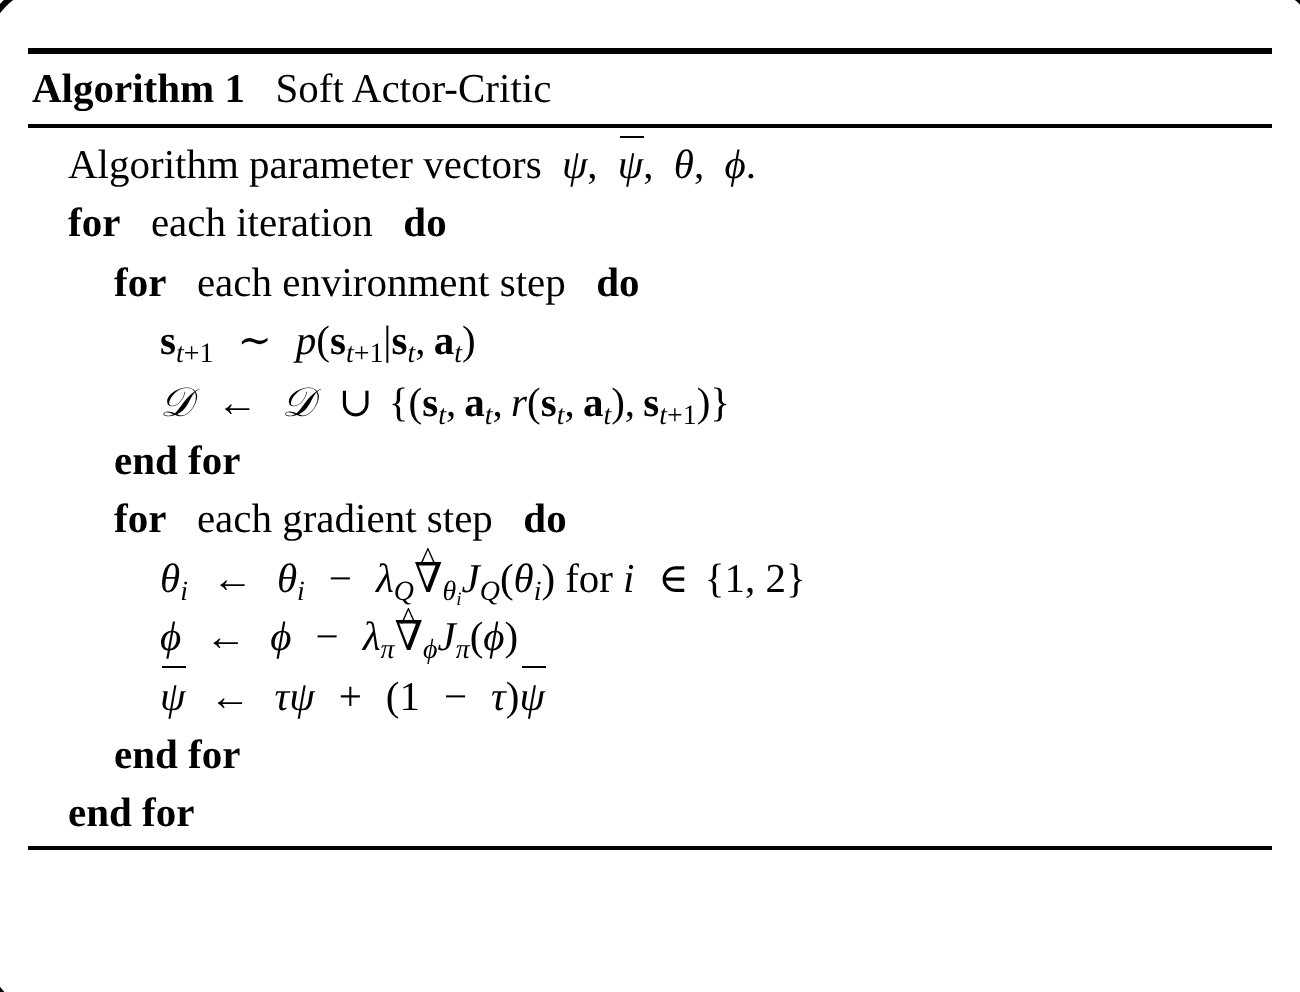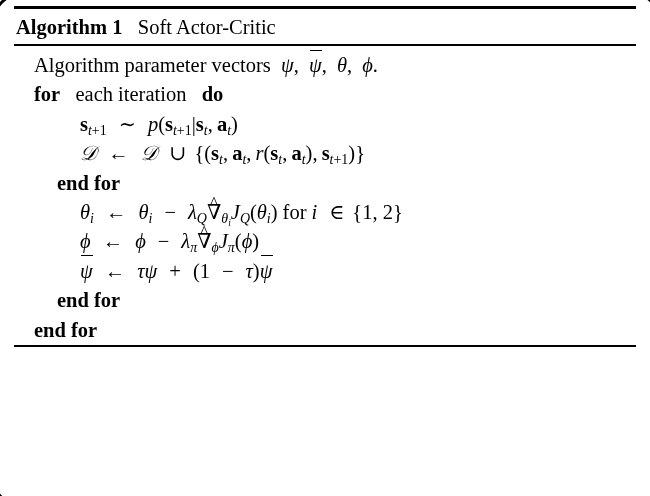--- a/index.html
+++ b/index.html
@@ -11,21 +11,21 @@
 
   
   #frame{
     position:absolute; left:-9px; top:-9px;
     width:666px; height:512px;
     border:3px solid #000; border-radius:34px;
     pointer-events:none;
   }
 
   #algo{
-    position:absolute; left:14px; top:6px; width:622px;
+    position:absolute; left:14px; top:24px; width:622px;
   }
 
   .rule-top{height:0;border-top:3px solid #000;margin:0;}
   .rule-mid{height:0;border-top:2px solid #000;margin:0;}
   .rule-bot{height:0;border-top:2px solid #000;margin:0;}
 
   .caption{
     font-size:20.5px; line-height:30px;
     padding:3px 0 2px 2px; white-space:nowrap;
   }
@@ -97,34 +97,48 @@
     </div>
 
     <div class="line ind1">
       <span class="kw">for</span>
       <span class="sp"></span>
       <span>each iteration</span>
       <span class="sp"></span>
       <span class="kw">do</span>
     </div>
 
+    <div class="line ind2">
+      <span class="kw">for</span>
+      <span class="sp"></span>
+      <span>each environment step</span>
+      <span class="sp"></span>
+      <span class="kw">do</span>
+    </div>
 
 
     <div class="line ind3">
       <span class="bm">s</span><sub>t<span class="rmn">+1</span></sub><span class="spw"></span><span class="op">∼</span><span class="spw"></span><span class="m">p</span><span class="rm">(</span><span class="bm">s</span><sub>t<span class="rmn">+1</span></sub><span class="rm">|</span><span class="bm">s</span><sub>t</sub><span class="rm">, </span><span class="bm">a</span><sub>t</sub><span class="rm">)</span>
     </div>
 
     <div class="line ind3">
       <span class="cal">𝒟</span><span class="spw"></span><span class="op">←</span><span class="spw"></span><span class="cal">𝒟</span><span class="spw"></span><span class="op">∪</span><span class="sp"></span><span class="rm">{(</span><span class="bm">s</span><sub>t</sub><span class="rm">, </span><span class="bm">a</span><sub>t</sub><span class="rm">, </span><span class="m">r</span><span class="rm">(</span><span class="bm">s</span><sub>t</sub><span class="rm">, </span><span class="bm">a</span><sub>t</sub><span class="rm">), </span><span class="bm">s</span><sub>t<span class="rmn">+1</span></sub><span class="rm">)}</span>
     </div>
 
     <div class="line ind2">
       <span class="kw">end for</span>
     </div>
 
+    <div class="line ind2">
+      <span class="kw">for</span>
+      <span class="sp"></span>
+      <span>each gradient step</span>
+      <span class="sp"></span>
+      <span class="kw">do</span>
+    </div>
 
 
     <div class="line ind3">
       <span class="m">θ</span><sub>i</sub><span class="spw"></span><span class="op">←</span><span class="spw"></span><span class="m">θ</span><sub>i</sub><span class="spw"></span><span class="op">−</span><span class="spw"></span><span class="m">λ</span><sub>Q</sub><span class="hat">∇</span><sub>θ<sub>i</sub></sub><span class="m">J</span><sub>Q</sub><span class="rm">(</span><span class="m">θ</span><sub>i</sub><span class="rm">)</span><span class="sp"></span><span class="rm">for</span><span class="sp"></span><span class="m">i</span><span class="spw"></span><span class="op">∈</span><span class="sp"></span><span class="rm">{1, 2}</span>
     </div>
 
     <div class="line ind3">
       <span class="m">ϕ</span><span class="spw"></span><span class="op">←</span><span class="spw"></span><span class="m">ϕ</span><span class="spw"></span><span class="op">−</span><span class="spw"></span><span class="m">λ</span><sub>π</sub><span class="hat">∇</span><sub>ϕ</sub><span class="m">J</span><sub>π</sub><span class="rm">(</span><span class="m">ϕ</span><span class="rm">)</span>
     </div>
 

